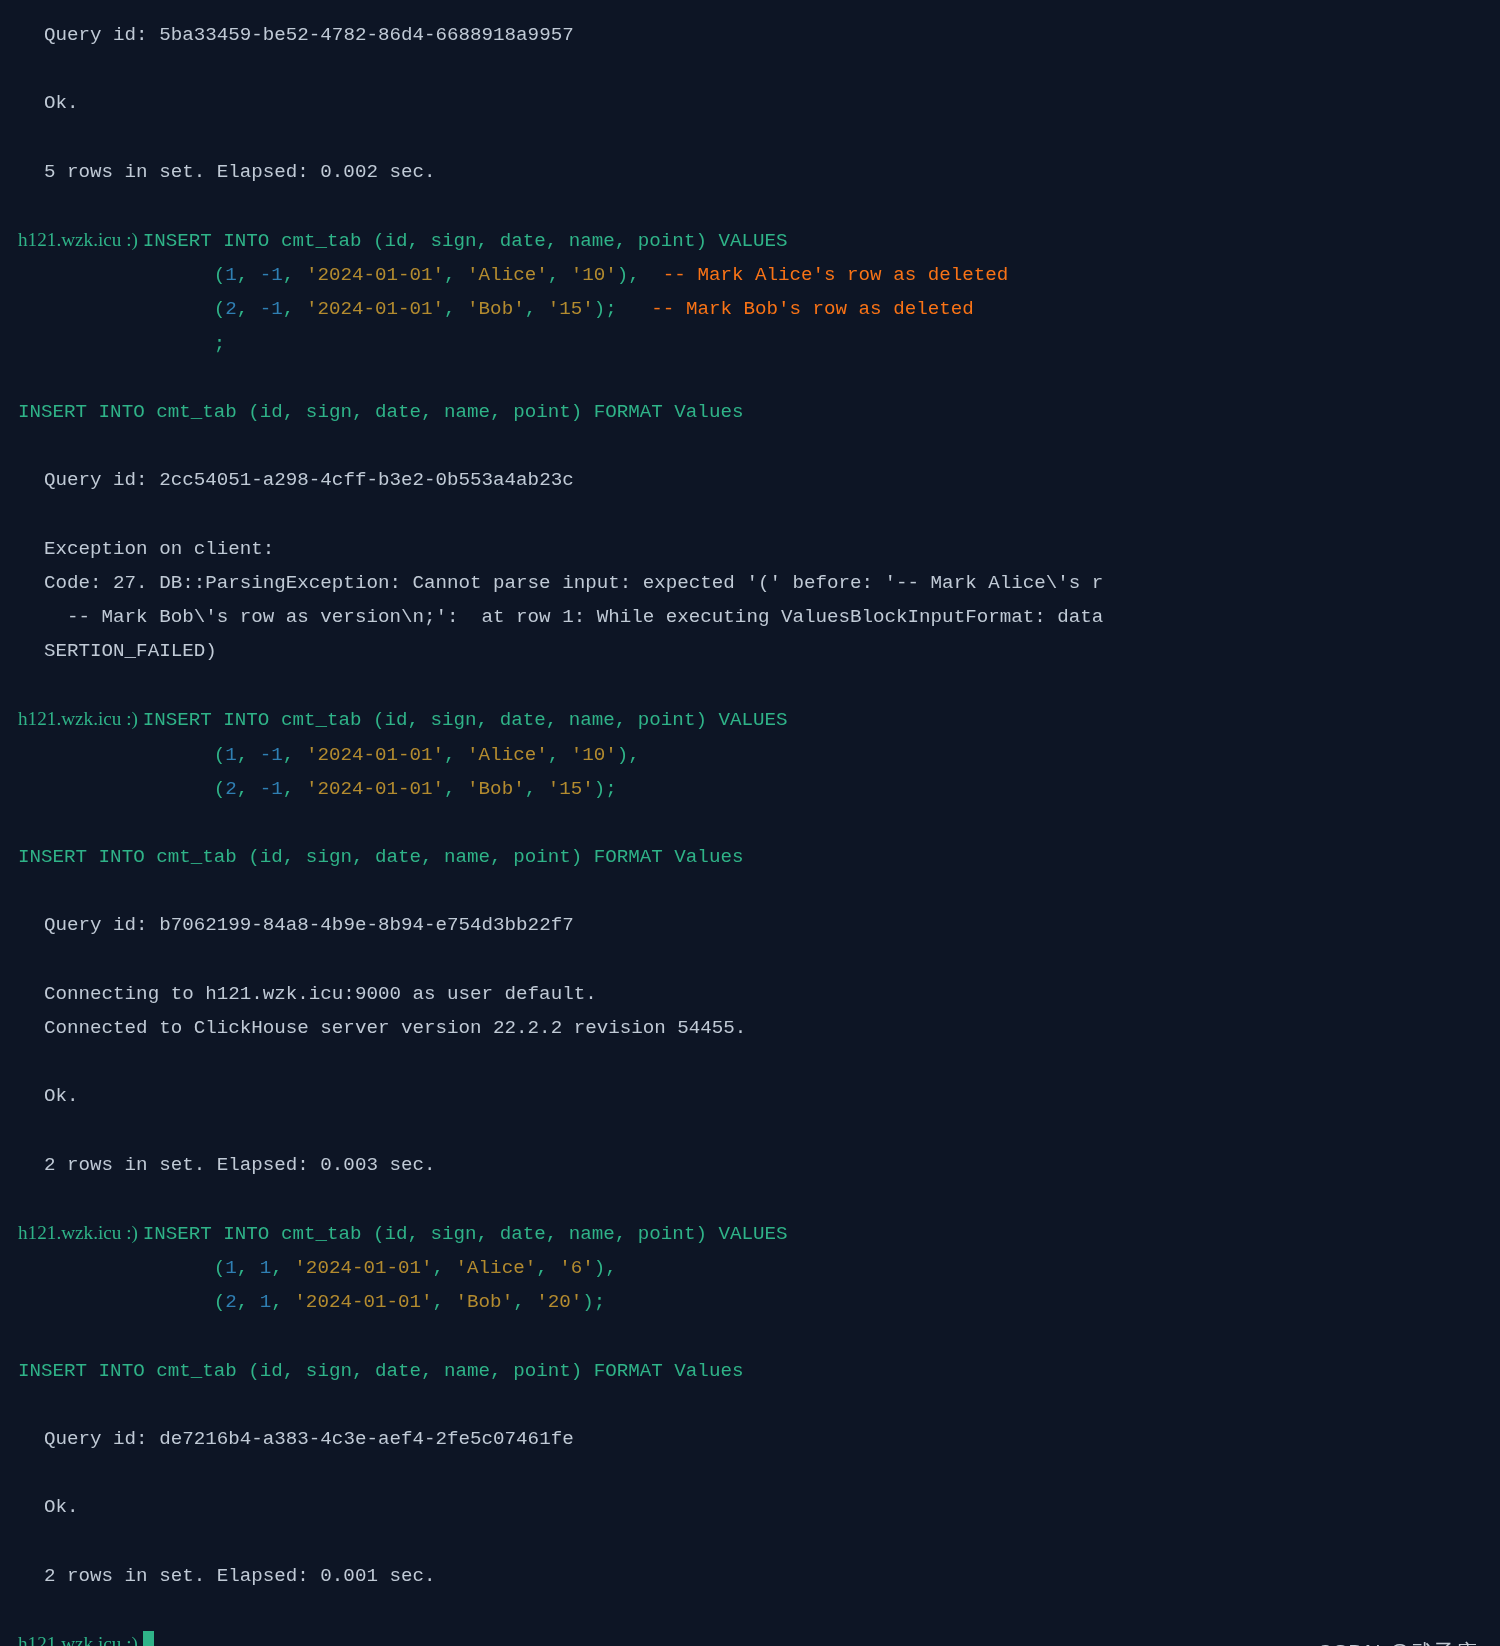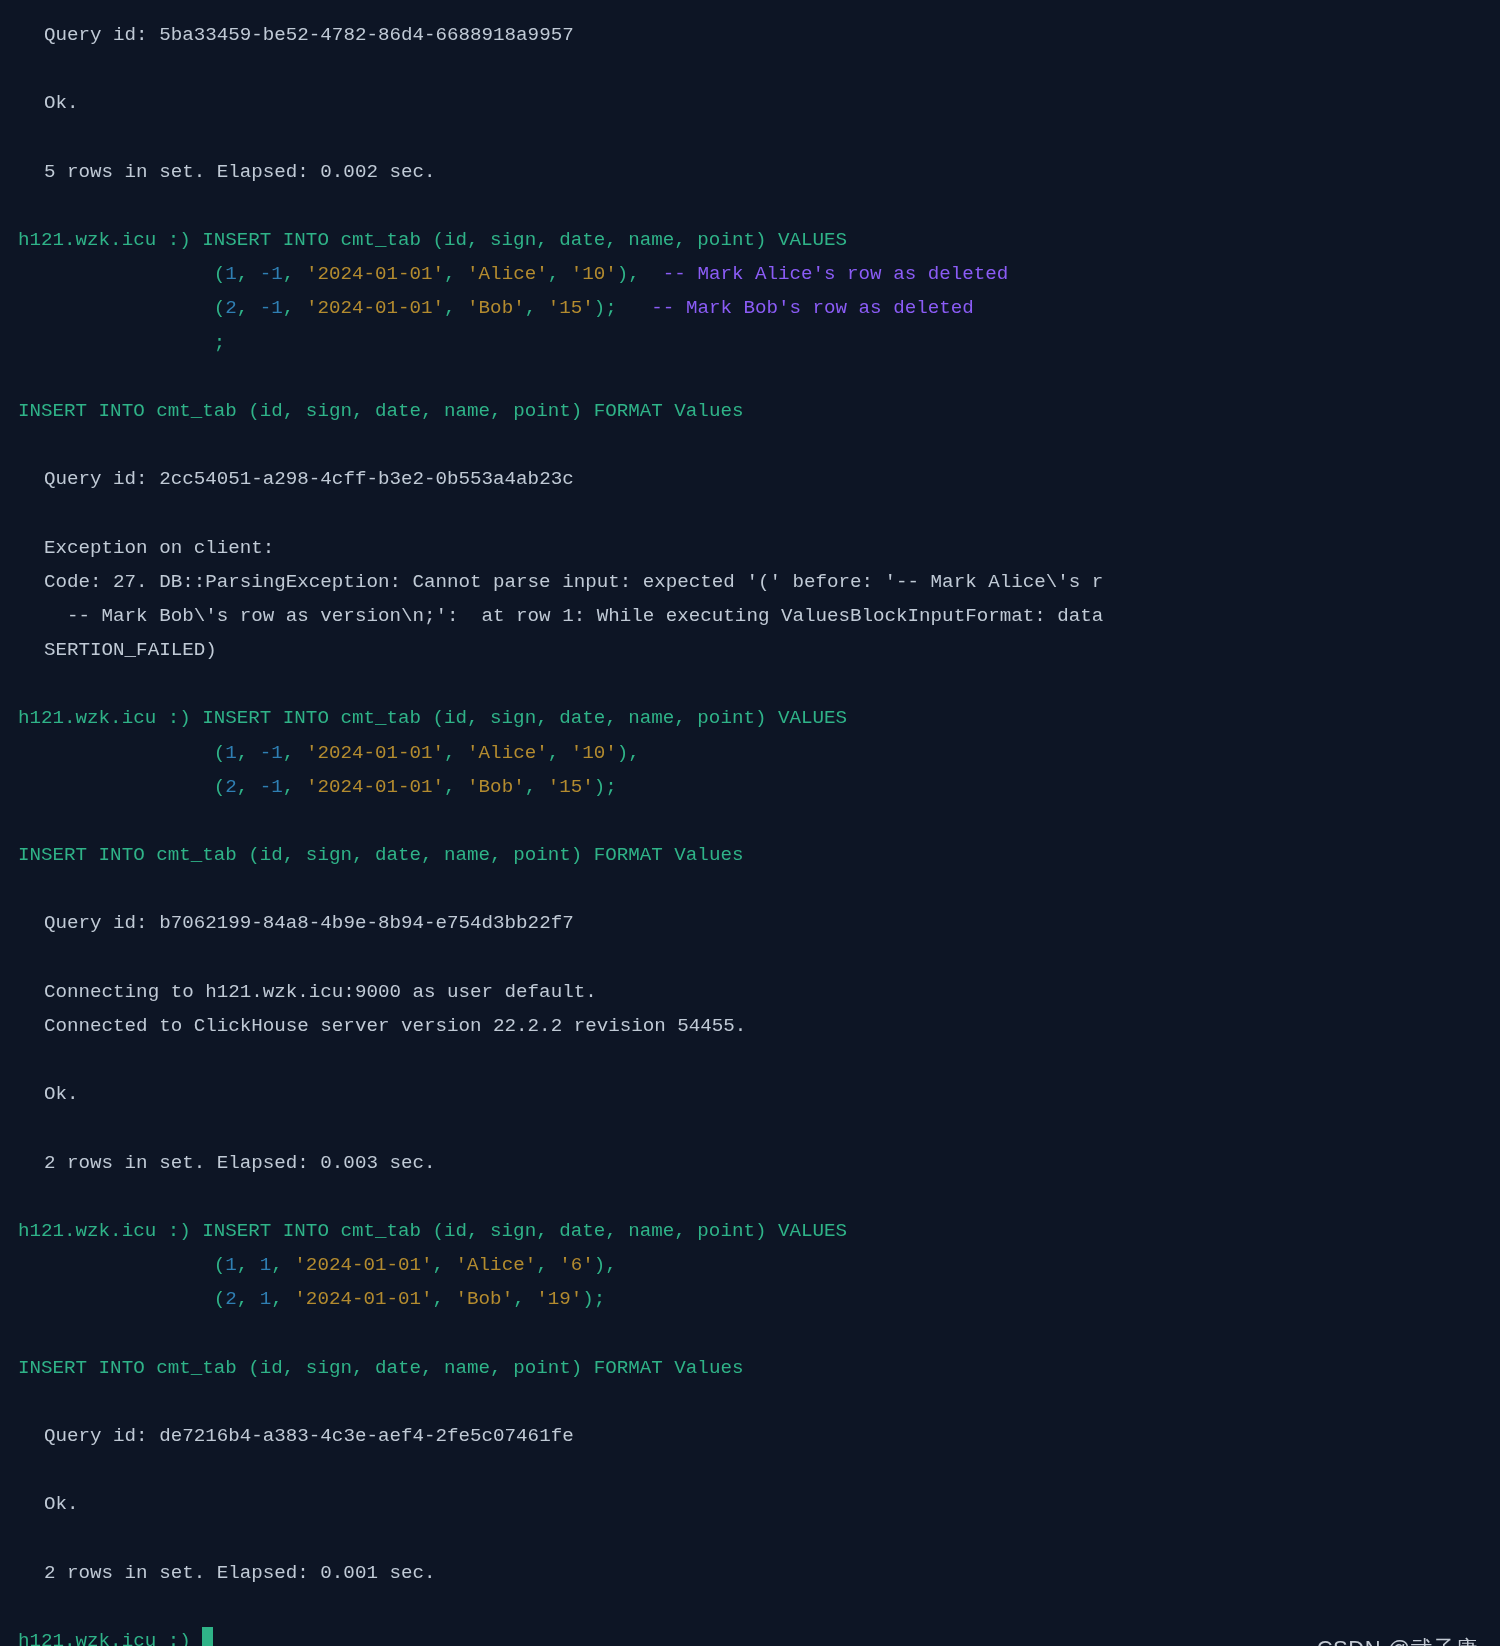--- a/index.html
+++ b/index.html
@@ -13,26 +13,26 @@
   }
   .terminal {
     padding: 18px 18px 24px 18px;
     white-space: pre;
     overflow: hidden;
     position: relative;
     min-height: calc(1646px * 1500 / 1500 - 42px);
     box-sizing: border-box;
   }
   .muted   { color: #c0cad6; margin-left: 26px; }
-  .prompt  { color: #2fb388; }
+  .prompt  { color: #2fb388; font-family: Liberation Serif, serif; }
   .kw      { color: #2fb388; font-weight: normal; }
   .ident   { color: #2fb388; }
   .num     { color: #2f7fb3; }
   .str     { color: #b38b2f; }
-  .comment { color: #8b5cf6; }
+  .comment { color: #f97316; }
   .cursor {
     display: inline-block;
     width: 11px;
     height: 22px;
     background: #2fb388;
     vertical-align: -3px;
   }
   .watermark {
     position: absolute;
     right: 22px;
@@ -77,21 +77,21 @@
 
 <span class="muted">Connecting to h121.wzk.icu:9000 as user default.</span>
 <span class="muted">Connected to ClickHouse server version 22.2.2 revision 54455.</span>
 
 <span class="muted">Ok.</span>
 
 <span class="muted">2 rows in set. Elapsed: 0.003 sec.</span>
 
 <span class="prompt">h121.wzk.icu :) </span><span class="ident">INSERT INTO cmt_tab (id, sign, date, name, point) VALUES</span>
 <span>                 </span><span class="ident">(</span><span class="num">1</span><span class="ident">, </span><span class="num">1</span><span class="ident">, </span><span class="str">'2024-01-01'</span><span class="ident">, </span><span class="str">'Alice'</span><span class="ident">, </span><span class="str">'6'</span><span class="ident">),</span>
-<span>                 </span><span class="ident">(</span><span class="num">2</span><span class="ident">, </span><span class="num">1</span><span class="ident">, </span><span class="str">'2024-01-01'</span><span class="ident">, </span><span class="str">'Bob'</span><span class="ident">, </span><span class="str">'19'</span><span class="ident">);</span>
+<span>                 </span><span class="ident">(</span><span class="num">2</span><span class="ident">, </span><span class="num">1</span><span class="ident">, </span><span class="str">'2024-01-01'</span><span class="ident">, </span><span class="str">'Bob'</span><span class="ident">, </span><span class="str">'20'</span><span class="ident">);</span>
 
 <span class="kw">INSERT INTO</span><span class="ident"> cmt_tab (id, sign, date, name, point) </span><span class="kw">FORMAT</span><span class="ident"> Values</span>
 
 <span class="muted"><span>Query id: </span><span>de7216b4-a383-4c3e-aef4-2fe5c07461fe</span></span>
 
 <span class="muted">Ok.</span>
 
 <span class="muted">2 rows in set. Elapsed: 0.001 sec.</span>
 
 <span class="prompt">h121.wzk.icu :) </span><span class="cursor"></span>

